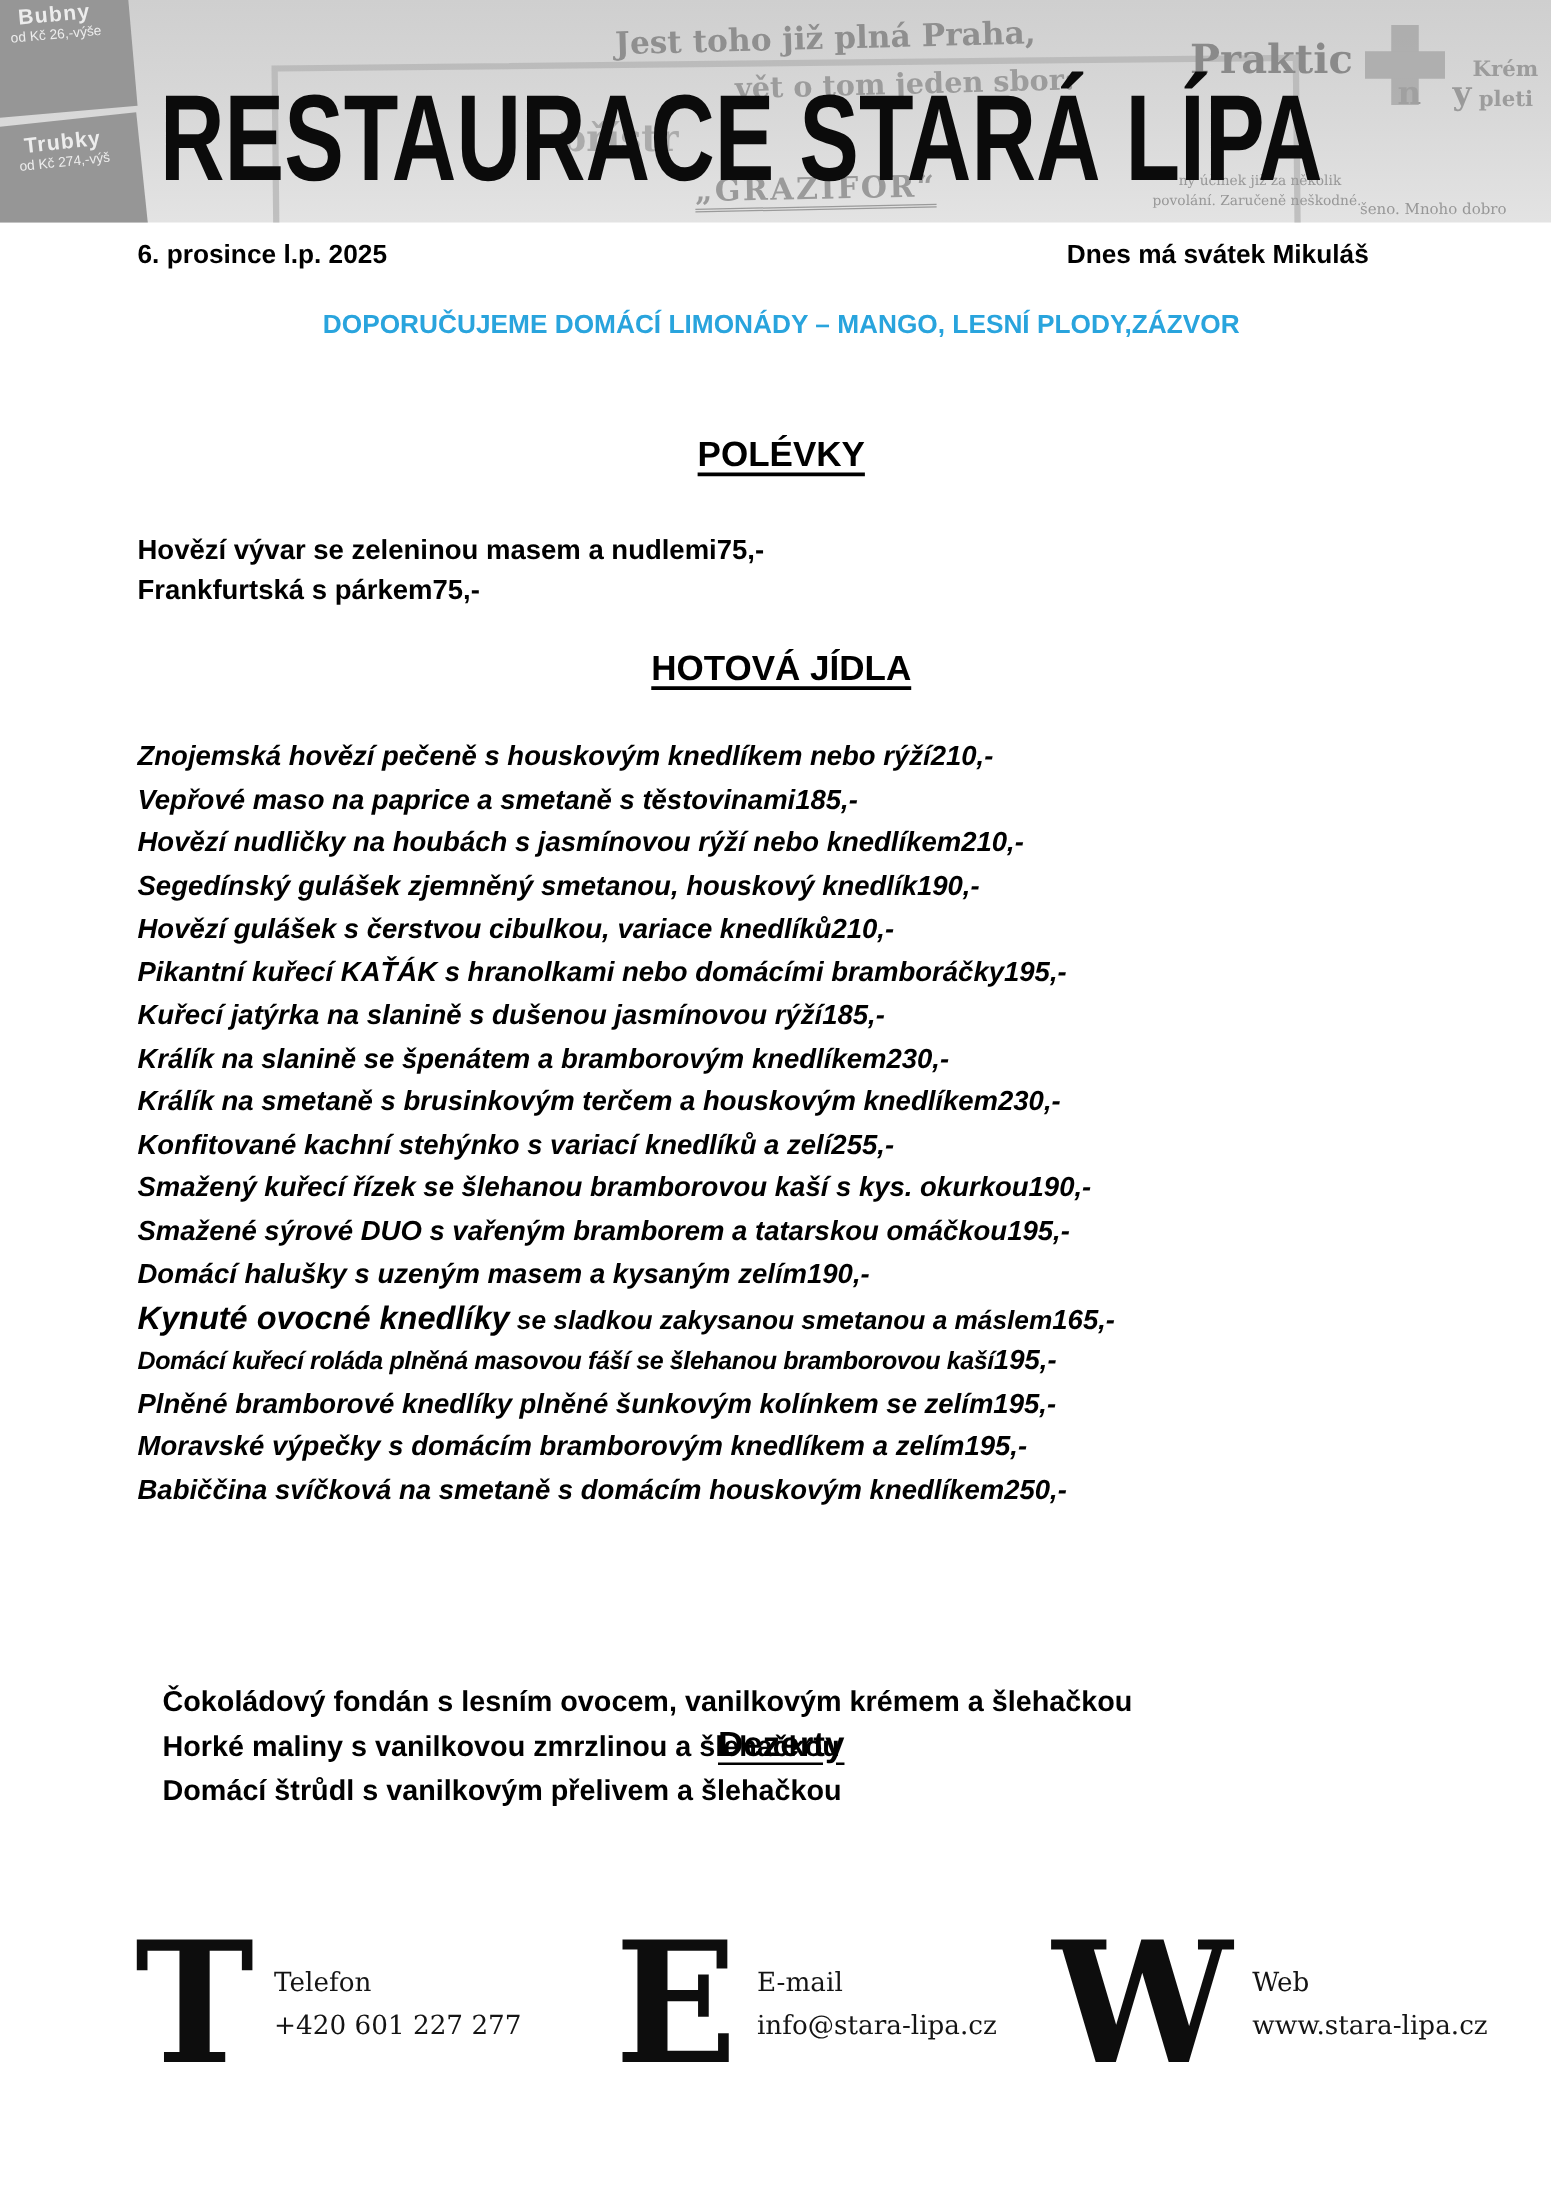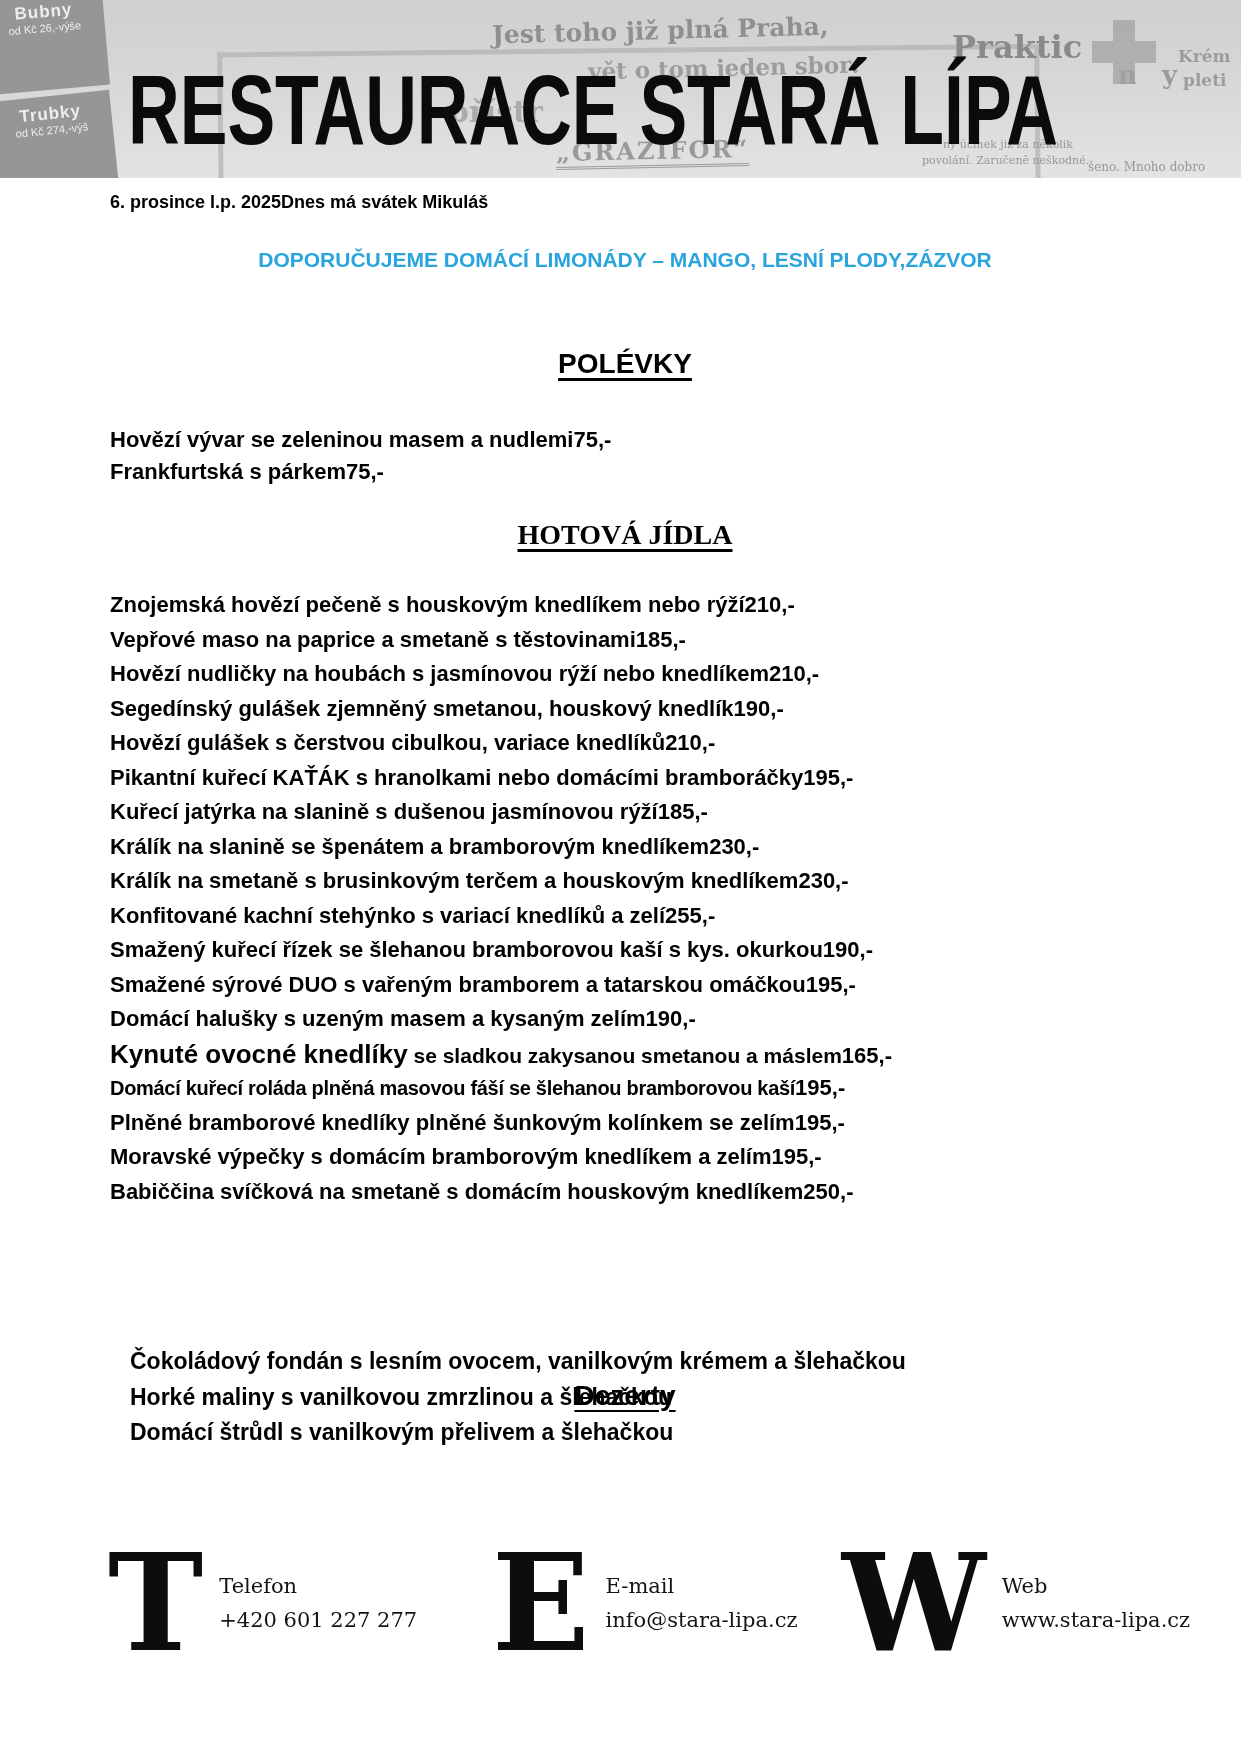--- a/index.html
+++ b/index.html
@@ -31,32 +31,32 @@
   .db-big{display:block;font-weight:bold;font-size:17px;letter-spacing:1px;}
   .db-small{display:block;font-size:11px;}
   .np-cross{position:absolute;left:1092px;top:20px;width:64px;height:64px;opacity:.75;}
   .np-cross::before{content:"";position:absolute;left:21px;top:0;width:22px;height:64px;background:#a3a3a3;}
   .np-cross::after{content:"";position:absolute;left:0;top:21px;width:64px;height:22px;background:#a3a3a3;}
   .title-svg{position:absolute;left:126px;top:50px;}
   .title-svg text{font-family:"Liberation Sans",sans-serif;font-weight:bold;fill:#0b0b0b;}
 
   
   .date-row{position:absolute;left:110px;top:192px;width:985px;display:flex;
-            font-weight:bold;font-size:18px;}
+            justify-content:space-between;font-weight:bold;font-size:21px;}
   .recommend{position:absolute;left:130px;top:248px;width:990px;text-align:center;
              font-weight:bold;font-size:21px;}
   .heading{position:absolute;left:130px;width:990px;text-align:center;font-weight:bold;
            font-size:28px;text-decoration:underline;text-underline-offset:5px;text-decoration-thickness:2.5px;}
   .h-polevky{top:348px;}
-  .h-hotova{top:519px;font-family:Liberation Serif, serif;}
+  .h-hotova{top:519px;}
   .h-dezerty{top:1380px;text-decoration:underline;}
 
   .menu-list{position:absolute;left:110px;width:985px;}
   .soups{top:424px;}
-  .mains{top:588px;}
+  .mains{top:588px;font-style:italic;}
   .menu-row{display:flex;justify-content:flex-start;align-items:baseline;
             font-weight:bold;font-size:22px;height:34.5px;line-height:34.5px;white-space:nowrap;}
   .soups .menu-row{height:32px;line-height:32px;}
   .dish-price{font-weight:bold;}
   .item-name .lead{font-size:26px;}
   .lead-row .item-name{font-size:21px;}
   .tight .item-name{font-size:20px;letter-spacing:-0.3px;}
 
   .desserts{position:absolute;left:130px;top:1344px;width:990px;text-align:left;}
   .dessert-line{font-weight:bold;font-size:23px;height:35.5px;line-height:35.5px;}

